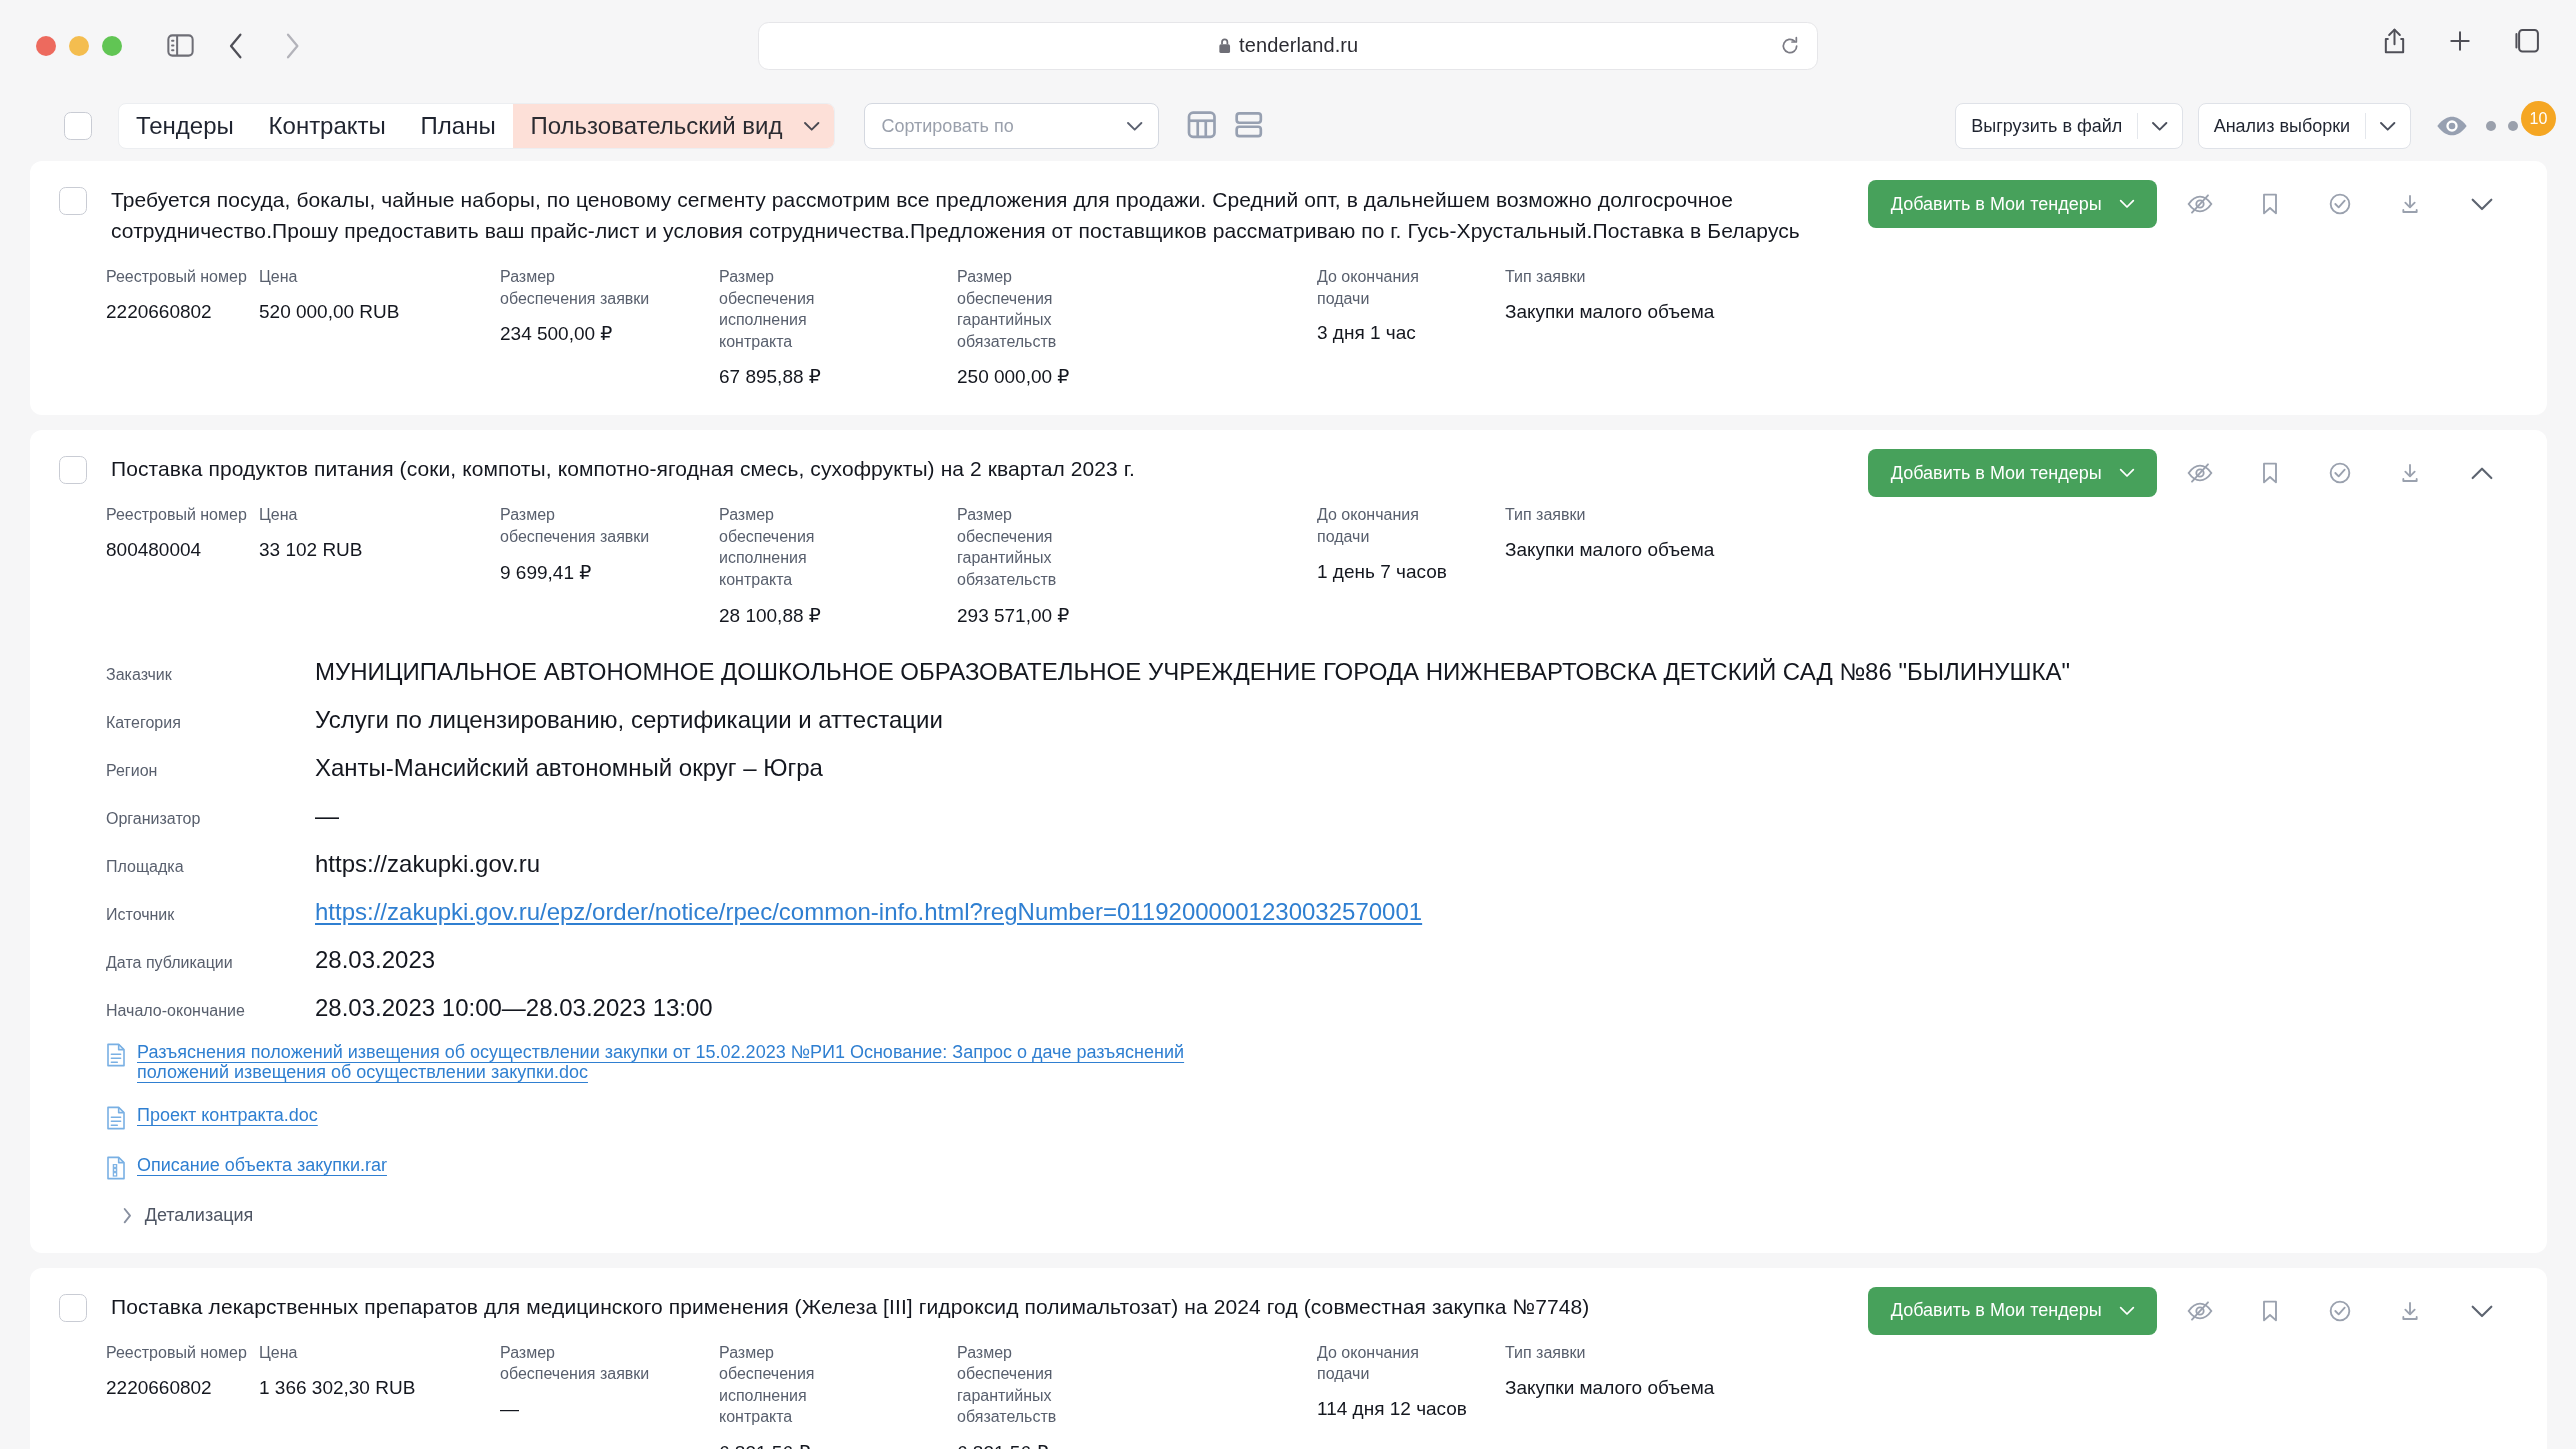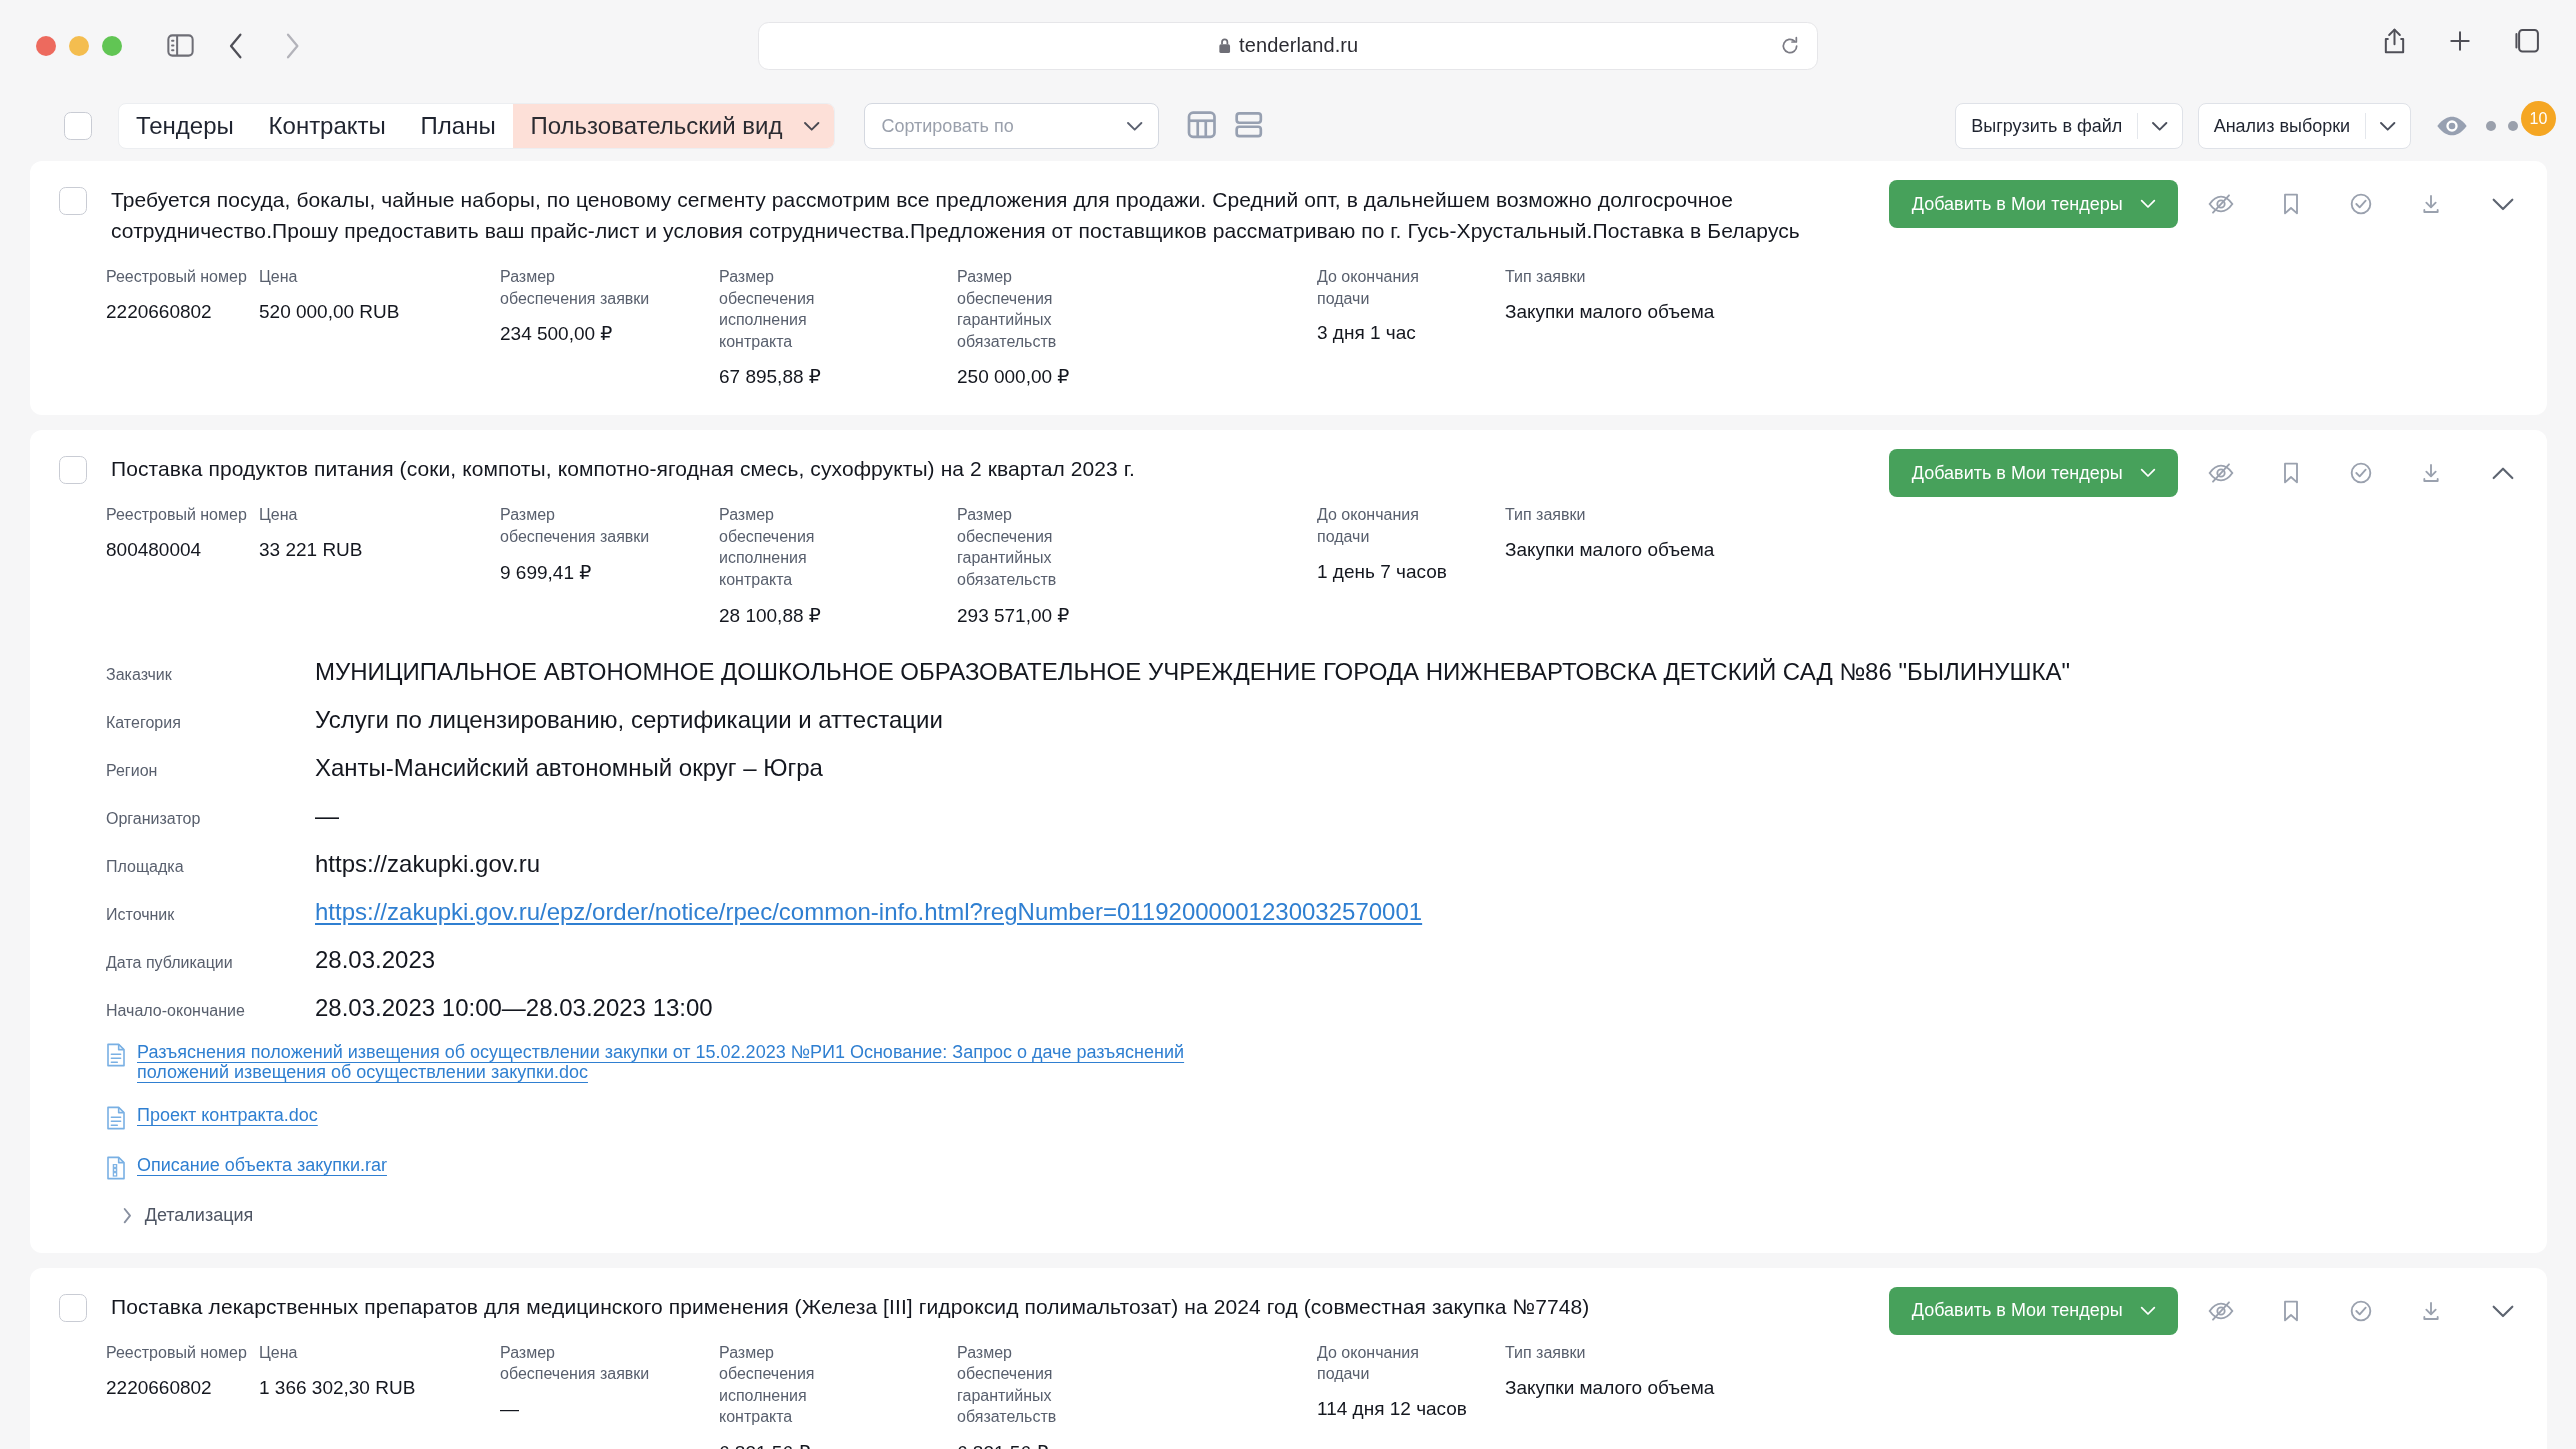--- a/index.html
+++ b/index.html
@@ -164,21 +164,21 @@
     margin-left: 24px;
     font-size: 21px;
     line-height: 31px;
     color: #14171f;
     max-width: 1758px;
     letter-spacing: 0.1px;
   }
 
   .actions {
     position: absolute;
-    right: 15px; top: 19px;
+    right: 36px; top: 19px;
     display: flex; align-items: center; gap: 16px;
   }
   .btn-green {
     background: #47a15b;
     color: #fff;
     border-radius: 8px;
     height: 48px;
     display: flex; align-items: center;
     padding: 0 6.7px 0 23px;
     font-size: 18px;
@@ -514,21 +514,21 @@
       </div>
     </div>
 
     <div class="cols">
       <div class="col c1">
         <div class="col-h">Реестровый номер</div>
         <div class="col-v">800480004</div>
       </div>
       <div class="col c2">
         <div class="col-h">Цена</div>
-        <div class="col-v">33 221 RUB</div>
+        <div class="col-v">33 102 RUB</div>
       </div>
       <div class="col c3">
         <div class="col-h">Размер обеспечения заявки</div>
         <div class="col-v">9 699,41 ₽</div>
       </div>
       <div class="col c4">
         <div class="col-h">Размер обеспечения исполнения контракта</div>
         <div class="col-v">28 100,88 ₽</div>
       </div>
       <div class="col c5">

